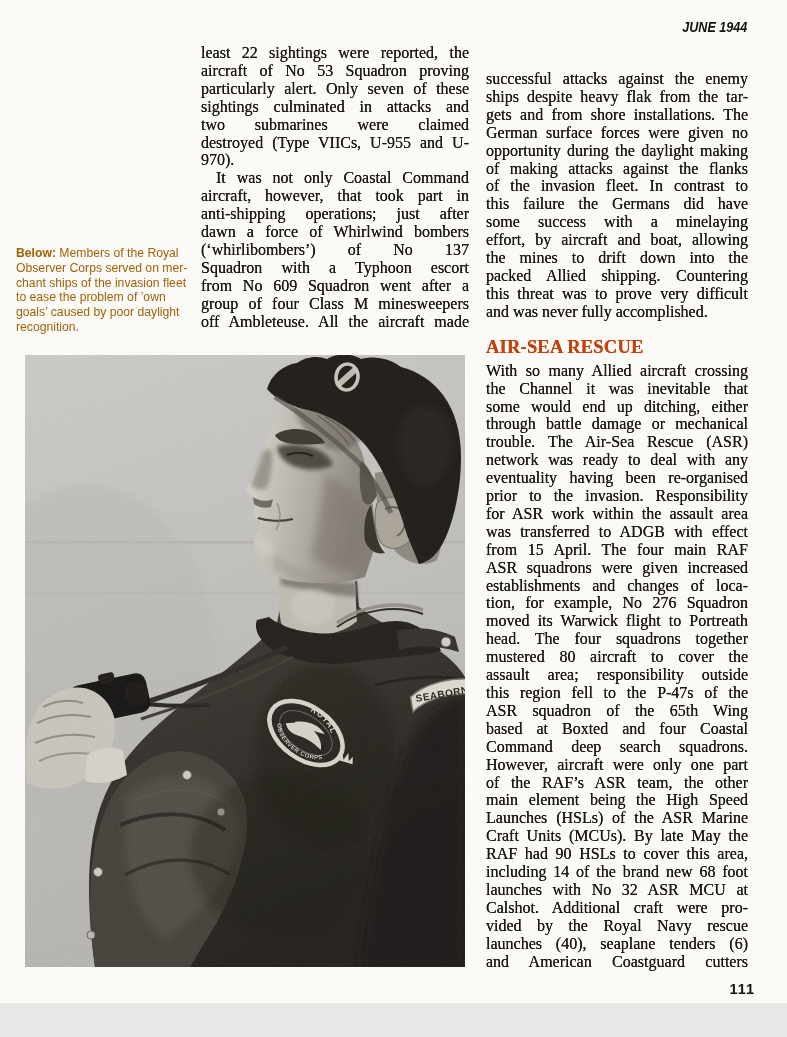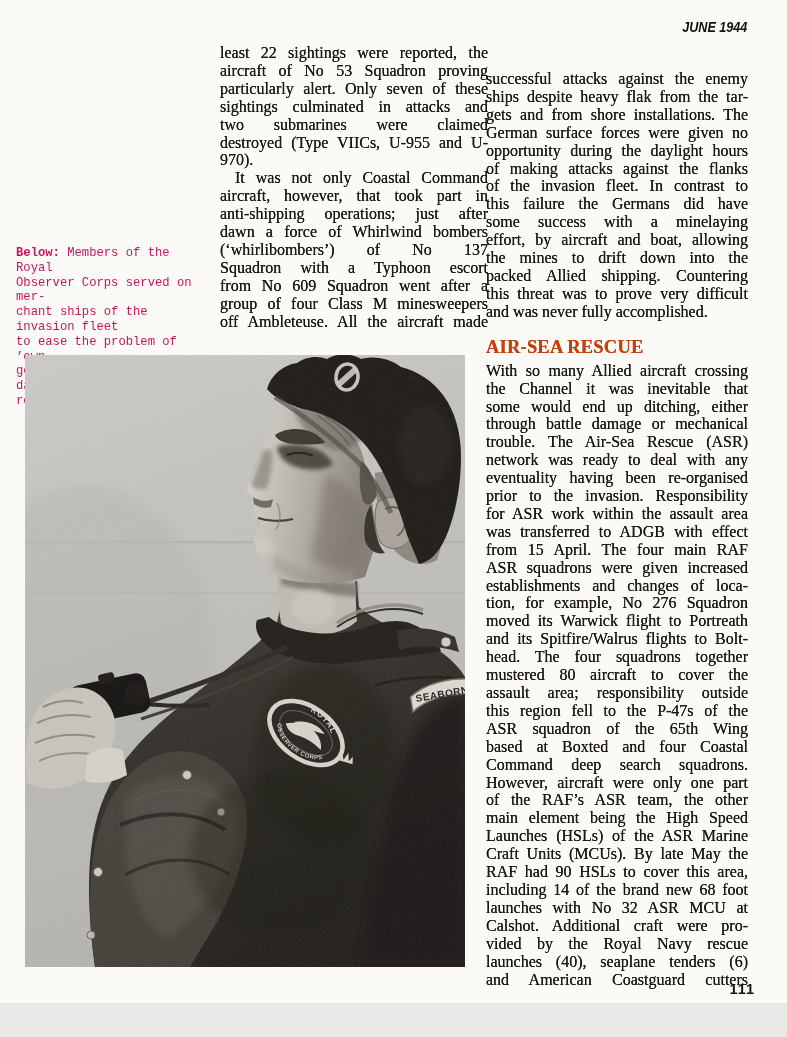--- a/index.html
+++ b/index.html
@@ -9,33 +9,33 @@
     font-family:"Liberation Serif",serif;color:#1b1815;
   }
   .header{
     position:absolute;top:19px;right:40px;
     font-family:"Liberation Sans",sans-serif;font-style:italic;font-weight:700;
     font-size:14px;color:#121110;transform:scaleX(.9);transform-origin:100% 50%;
     white-space:nowrap;
   }
   .col{position:absolute;top:44px;font-size:16px;line-height:17.9px;
        text-shadow:0 0 .3px currentColor;}
-  .col-left{left:220px;width:268px;}
+  .col-left{left:201px;width:268px;}
   .col-right{left:486px;width:262px;margin-top:26px;}
   .ln{text-align:justify;text-align-last:justify;}
   .ln.end{text-align-last:left;}
   .ln.ind{text-indent:15px;}
   .colhead{
     font-weight:700;font-size:18.5px;line-height:21px;margin:16px 0 4px 0;
     letter-spacing:.2px;text-align:left;color:#c2410c;
   }
   .caption{
     position:absolute;left:16px;top:246px;width:188px;
-    font-family:Liberation Mono, monospace;font-size:12.2px;line-height:14.8px;
-    color:#be185d;
+    font-family:Liberation Sans, sans-serif;font-size:12.2px;line-height:14.8px;
+    color:#a16207;
   }
   .caption .lead{font-weight:700;}
   .photo{position:absolute;left:25px;top:355px;width:440px;height:612px;}
   .photo svg{display:block;width:440px;height:612px;}
   .pagenum{
     position:absolute;top:981px;right:32px;
     font-family:"Liberation Sans",sans-serif;font-weight:700;font-size:14.5px;
     color:#15130f;letter-spacing:1px;
   }
 </style>
@@ -62,21 +62,21 @@
       <div class="ln">Squadron with a Typhoon escort</div>
       <div class="ln">from No 609 Squadron went after a</div>
       <div class="ln">group of four Class M minesweepers</div>
       <div class="ln">off Ambleteuse. All the aircraft made</div>
     </div>
   <div class="col col-right" id="col-right">
       <div class="ln">successful attacks against the enemy</div>
       <div class="ln">ships despite heavy flak from the tar-</div>
       <div class="ln">gets and from shore installations. The</div>
       <div class="ln">German surface forces were given no</div>
-      <div class="ln">opportunity during the daylight hours</div>
+      <div class="ln">opportunity during the daylight making</div>
       <div class="ln">of making attacks against the flanks</div>
       <div class="ln">of the invasion fleet. In contrast to</div>
       <div class="ln">this failure the Germans did have</div>
       <div class="ln">some success with a minelaying</div>
       <div class="ln">effort, by aircraft and boat, allowing</div>
       <div class="ln">the mines to drift down into the</div>
       <div class="ln">packed Allied shipping. Countering</div>
       <div class="ln">this threat was to prove very difficult</div>
       <div class="ln end">and was never fully accomplished.</div>
       <div class="colhead">AIR-SEA RESCUE</div>
@@ -88,21 +88,20 @@
       <div class="ln">network was ready to deal with any</div>
       <div class="ln">eventuality having been re-organised</div>
       <div class="ln">prior to the invasion. Responsibility</div>
       <div class="ln">for ASR work within the assault area</div>
       <div class="ln">was transferred to ADGB with effect</div>
       <div class="ln">from 15 April. The four main RAF</div>
       <div class="ln">ASR squadrons were given increased</div>
       <div class="ln">establishments and changes of loca-</div>
       <div class="ln">tion, for example, No 276 Squadron</div>
       <div class="ln">moved its Warwick flight to Portreath</div>
-      <div class="ln">and its Spitfire/Walrus flights to Bolt-</div>
       <div class="ln">head. The four squadrons together</div>
       <div class="ln">mustered 80 aircraft to cover the</div>
       <div class="ln">assault area; responsibility outside</div>
       <div class="ln">this region fell to the P-47s of the</div>
       <div class="ln">ASR squadron of the 65th Wing</div>
       <div class="ln">based at Boxted and four Coastal</div>
       <div class="ln">Command deep search squadrons.</div>
       <div class="ln">However, aircraft were only one part</div>
       <div class="ln">of the RAF’s ASR team, the other</div>
       <div class="ln">main element being the High Speed</div>

